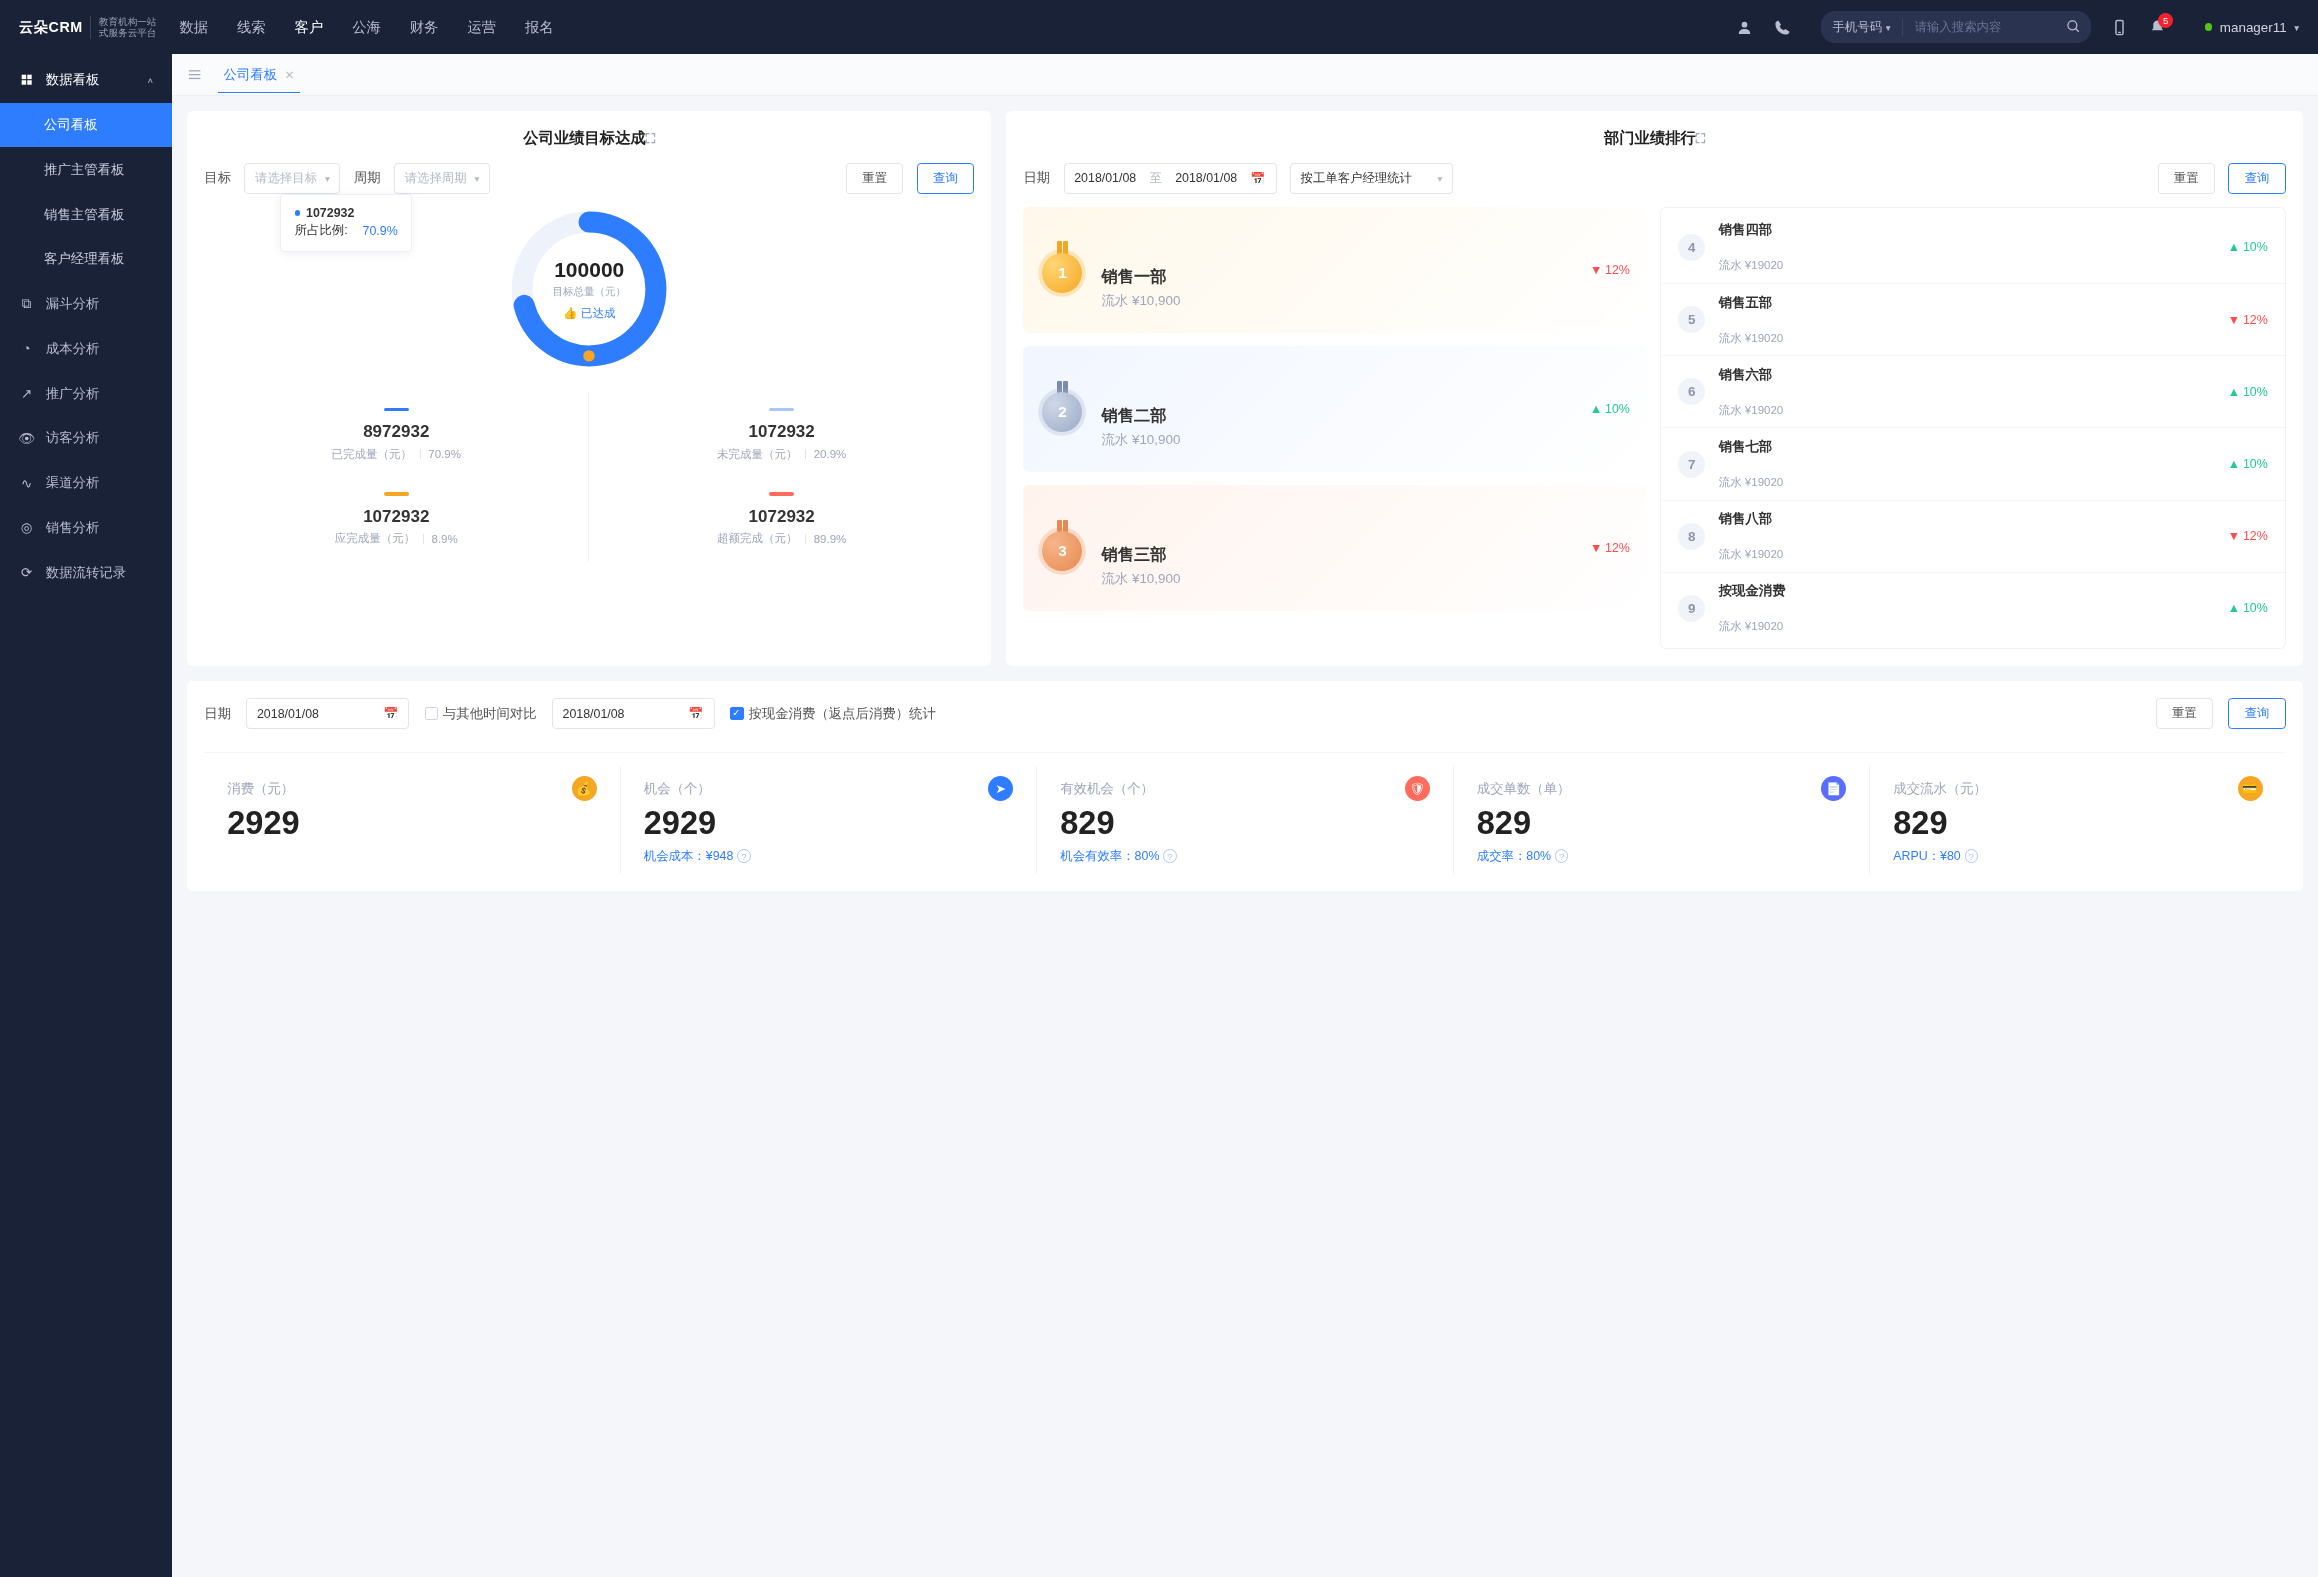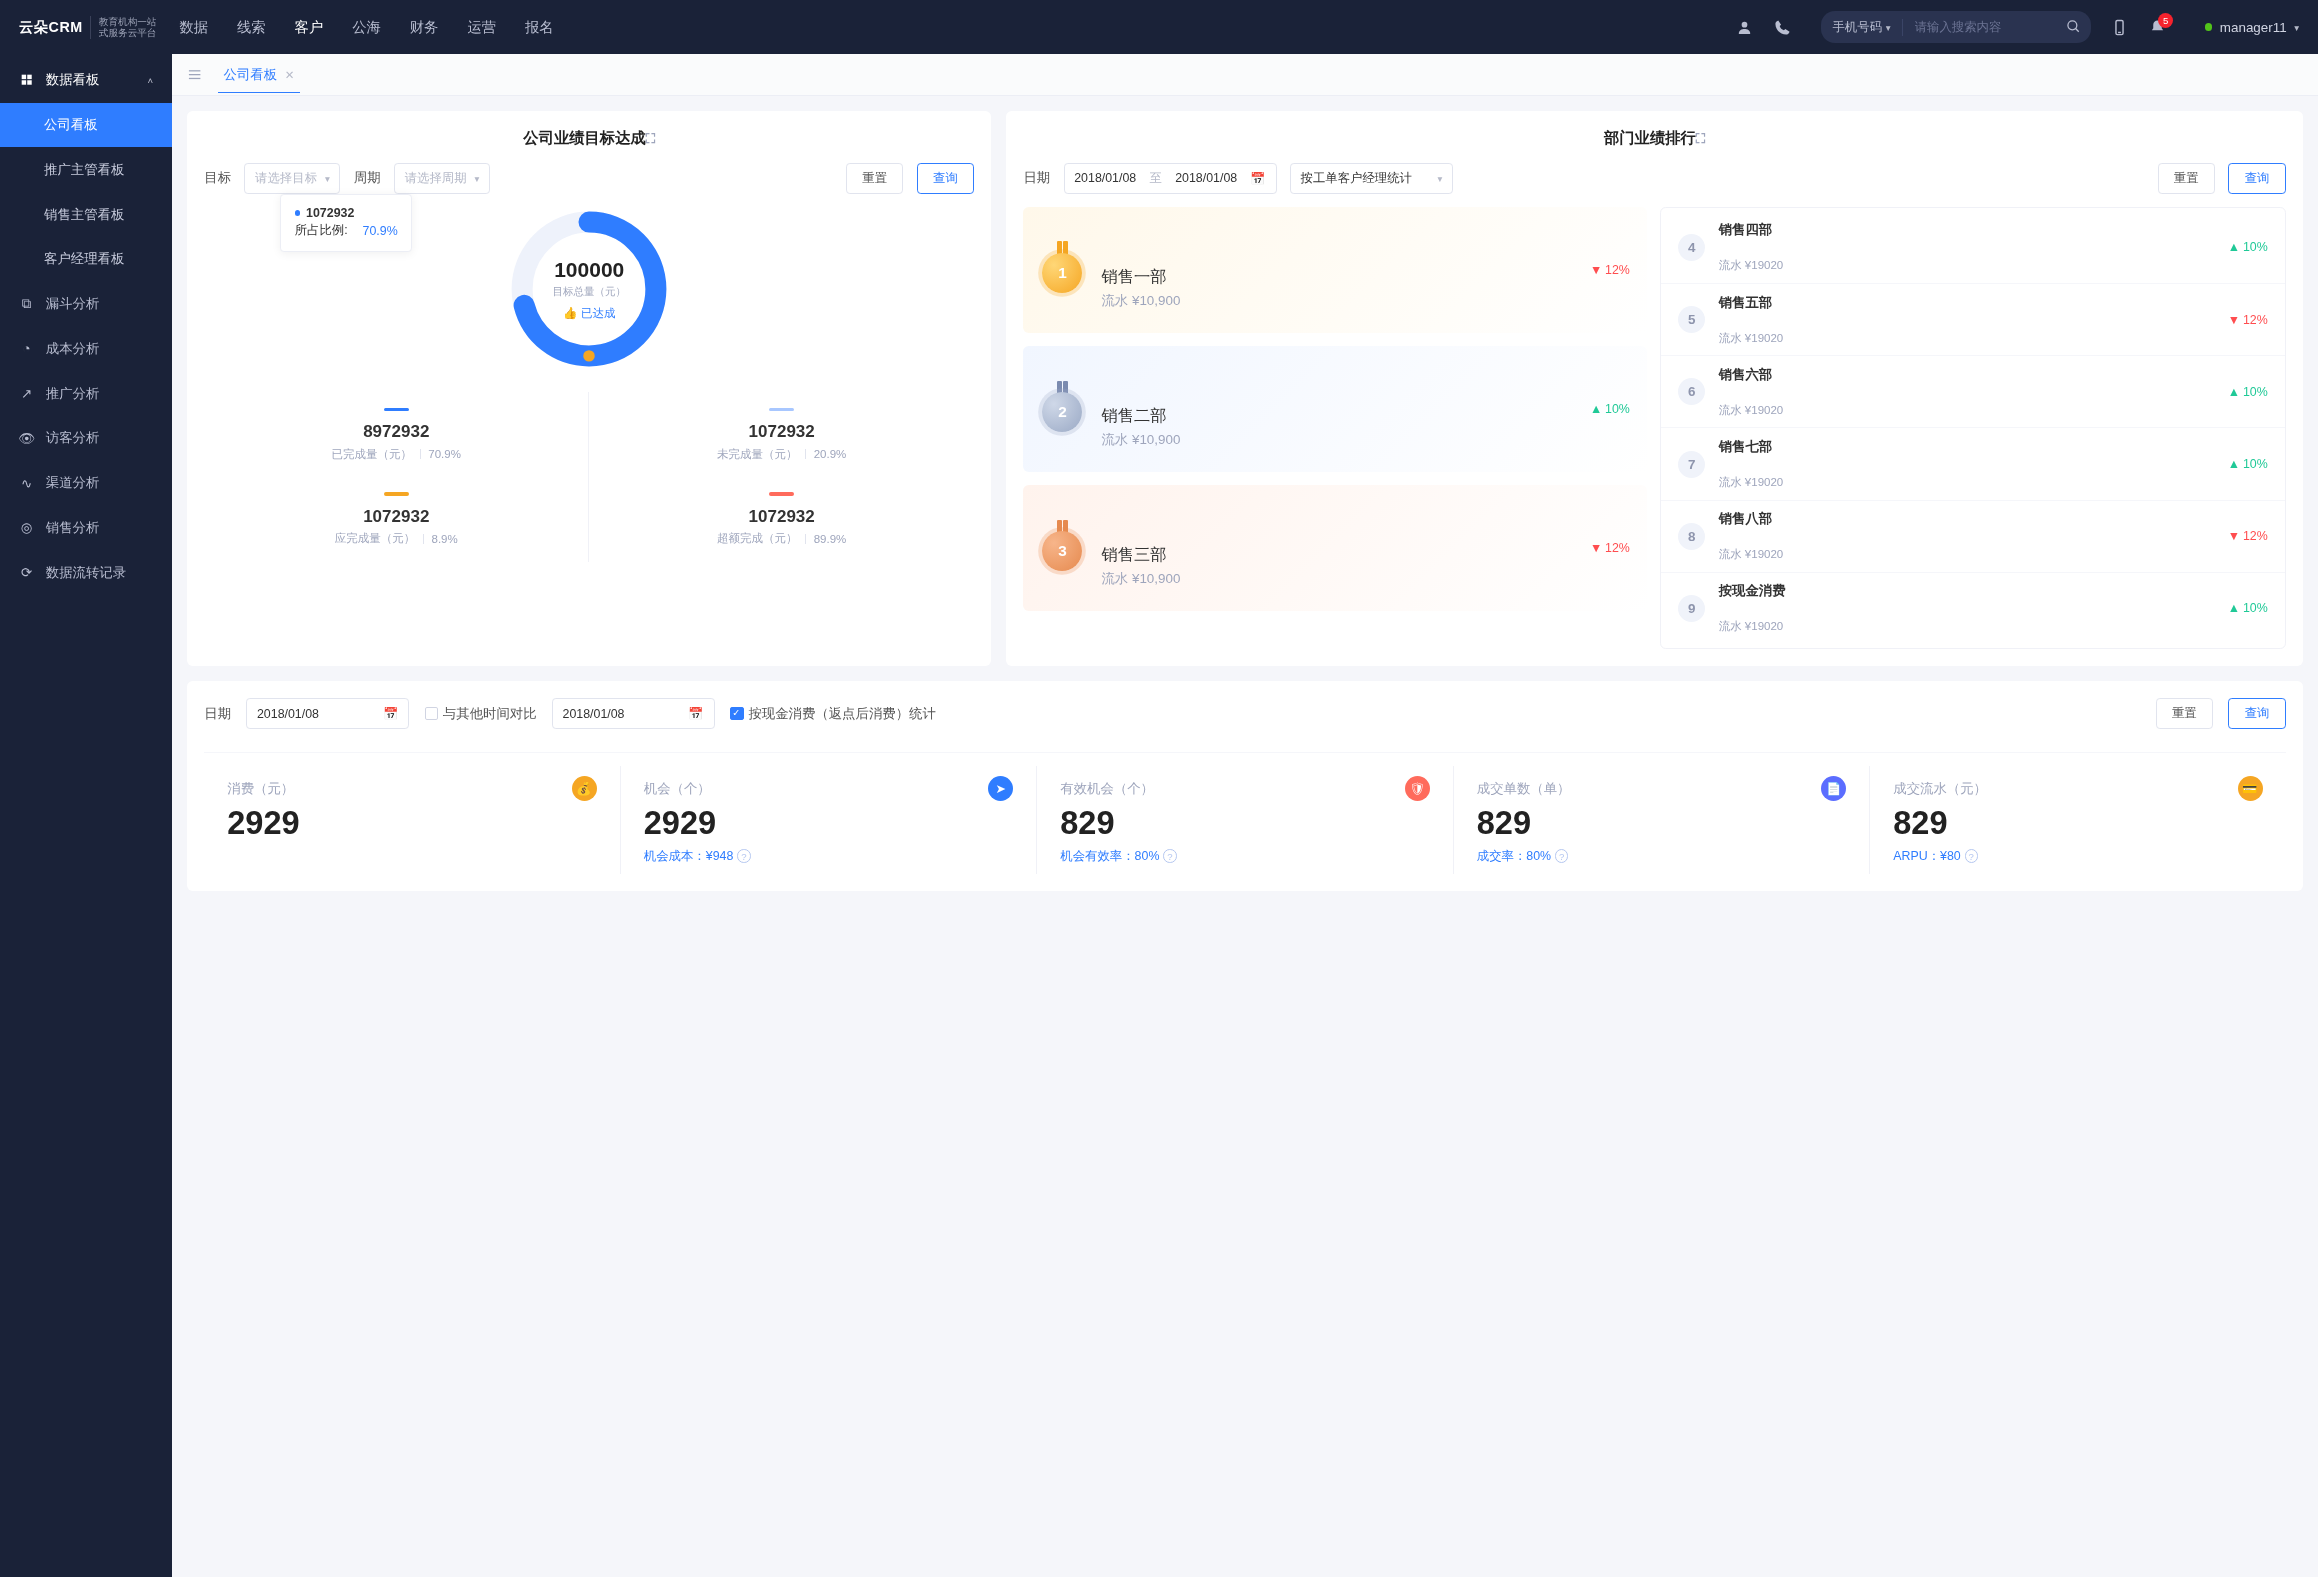--- a/index.html
+++ b/index.html
@@ -85,21 +85,21 @@
 .medal { width: 44px; height: 57px; display: flex; flex-direction: column; align-items: center; }
 .medal-ribbon { width: 11.5px; height: 13.4px; display: flex; gap: 1.9px; }
 .medal-ribbon span { flex: 1; border-radius: 1px; }
 .medal-circle { width: 40px; height: 40px; border-radius: 50%; display: flex; align-items: center; justify-content: center; color: #fff; font-weight: 700; font-size: 15.3px; margin-top: -1.9px; }
 .medal-1 .medal-circle { background: radial-gradient(circle at 30% 30%, #ffd777, #f5a623); box-shadow: 0 0 0 3.8px rgba(245,166,35,.25); }
 .medal-1 .medal-ribbon span { background: #f5a623; }
 .medal-2 .medal-circle { background: radial-gradient(circle at 30% 30%, #cfd8e8, #9aa9c5); box-shadow: 0 0 0 3.8px rgba(154,169,197,.25); }
 .medal-2 .medal-ribbon span { background: #7b8bb0; }
 .medal-3 .medal-circle { background: radial-gradient(circle at 30% 30%, #f7b58a, #e68a4f); box-shadow: 0 0 0 3.8px rgba(230,138,79,.25); }
 .medal-3 .medal-ribbon span { background: #e68a4f; }
-.rank-card-info .name { font-size: 16.3px; font-weight: 400; color: #333; margin-top: 36px; }
+.rank-card-info .name { font-size: 16.3px; font-weight: 700; color: #333; margin-top: 36px; }
 .rank-card-info .flow { font-size: 13.4px; color: #9ea5bc; margin-top: 3.8px; }
 .rank-delta { margin-left: auto; font-size: 12.4px; display: flex; align-items: center; gap: 2.9px; }
 .rank-delta.down { color: #ff4d4f; }
 .rank-delta.up { color: #20c997; }
 
 .rank-list { flex: 1; border: 1px solid #f0f1f7; border-radius: 5.7px; padding: 3.8px 0; }
 .rank-row { display: flex; align-items: center; gap: 13.4px; padding: 9.6px 17px; }
 .rank-row + .rank-row { border-top: 1px solid #f5f6fa; }
 .rank-num { width: 27px; height: 27px; border-radius: 50%; background: #f0f3fa; color: #8e95ad; display: flex; align-items: center; justify-content: center; font-weight: 600; font-size: 13.4px; }
 .rank-row .name { font-size: 13.4px; font-weight: 600; color: #333; }

